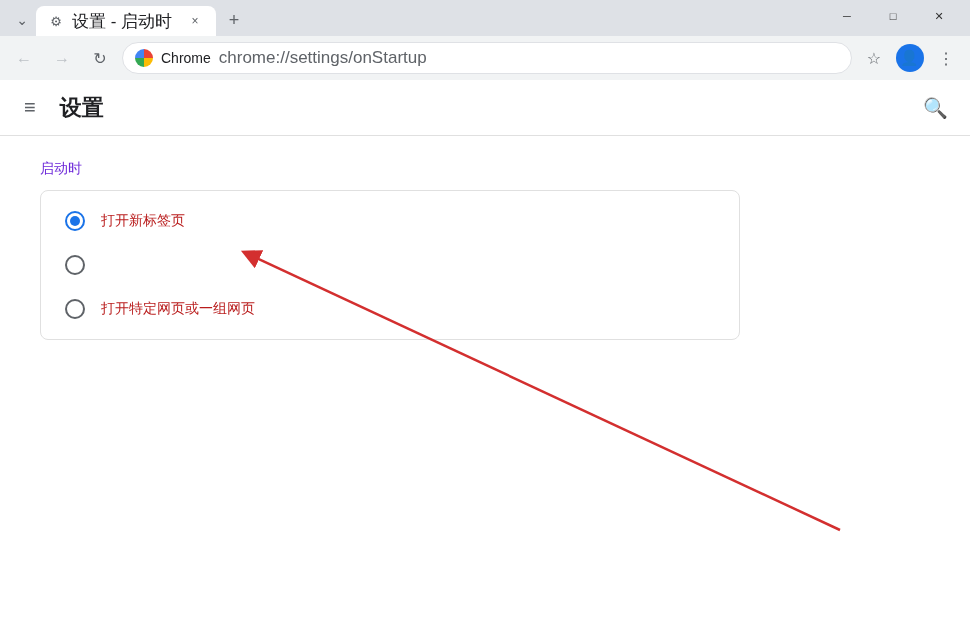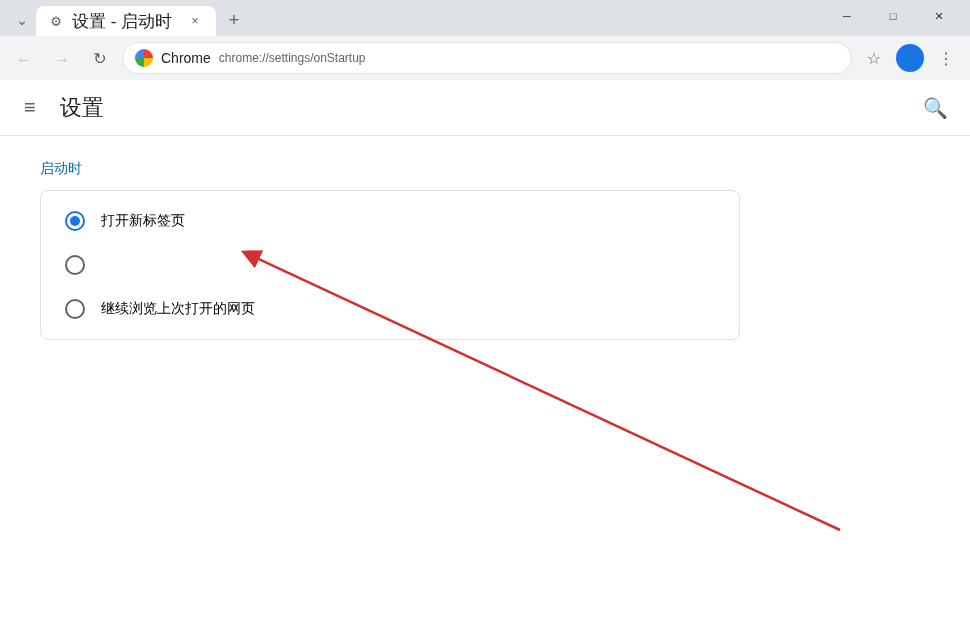--- a/index.html
+++ b/index.html
@@ -157,21 +157,21 @@
       flex-shrink: 0;
     }
 
     .address-brand {
       font-size: 14px;
       font-weight: 500;
       color: #202124;
     }
 
     .address-url {
-      font-size: 12px;
+      font-size: 17px;
       color: #5f6368;
     }
 
     .nav-right-btn {
       width: 32px;
       height: 32px;
       border-radius: 50%;
       display: flex;
       align-items: center;
       justify-content: center;
@@ -219,21 +219,21 @@
     .menu-icon {
       color: #5f6368;
       font-size: 20px;
       cursor: pointer;
       padding: 8px;
       border-radius: 50%;
     }
 
     .settings-title {
       font-size: 22px;
-      font-weight: 400;
+      font-weight: 700;
       color: #202124;
     }
 
     .search-icon-btn {
       width: 36px;
       height: 36px;
       border-radius: 50%;
       display: flex;
       align-items: center;
       justify-content: center;
@@ -241,21 +241,21 @@
       color: #5f6368;
       font-size: 20px;
     }
 
     .settings-body {
       padding: 24px 40px;
     }
 
     .section-title {
       font-size: 14px;
-      color: #0369a1;
+      color: #6d28d9;
       margin-bottom: 12px;
     }
 
     .options-card {
       background: #fff;
       border: 1px solid #e0e0e0;
       border-radius: 8px;
       padding: 8px 0;
       max-width: 700px;
     }
@@ -285,21 +285,21 @@
 
     .radio-inner {
       width: 10px;
       height: 10px;
       border-radius: 50%;
       background: #1a73e8;
     }
 
     .option-label {
       font-size: 14px;
-      color: #000000;
+      color: #b91c1c;
     }
 
     
     .arrow-overlay {
       position: absolute;
       top: 0;
       left: 0;
       width: 100%;
       height: 100%;
       pointer-events: none;
@@ -361,21 +361,21 @@
           </div>
           <span class="option-label">打开新标签页</span>
         </div>
 
         <div class="option-row">
           <div class="radio-outer"></div>
         </div>
 
         <div class="option-row">
           <div class="radio-outer"></div>
-          <span class="option-label">继续浏览上次打开的网页</span>
+          <span class="option-label">打开特定网页或一组网页</span>
         </div>
 
       </div>
     </div>
   </div>
 
   <svg class="arrow-overlay" viewBox="0 0 970 622" xmlns="http://www.w3.org/2000/svg">
     <defs>
       <marker id="arrowhead" markerWidth="8" markerHeight="8" refX="4" refY="4" orient="auto">
         <polygon points="0 0, 8 4, 0 8" fill="#d32f2f"></polygon>

